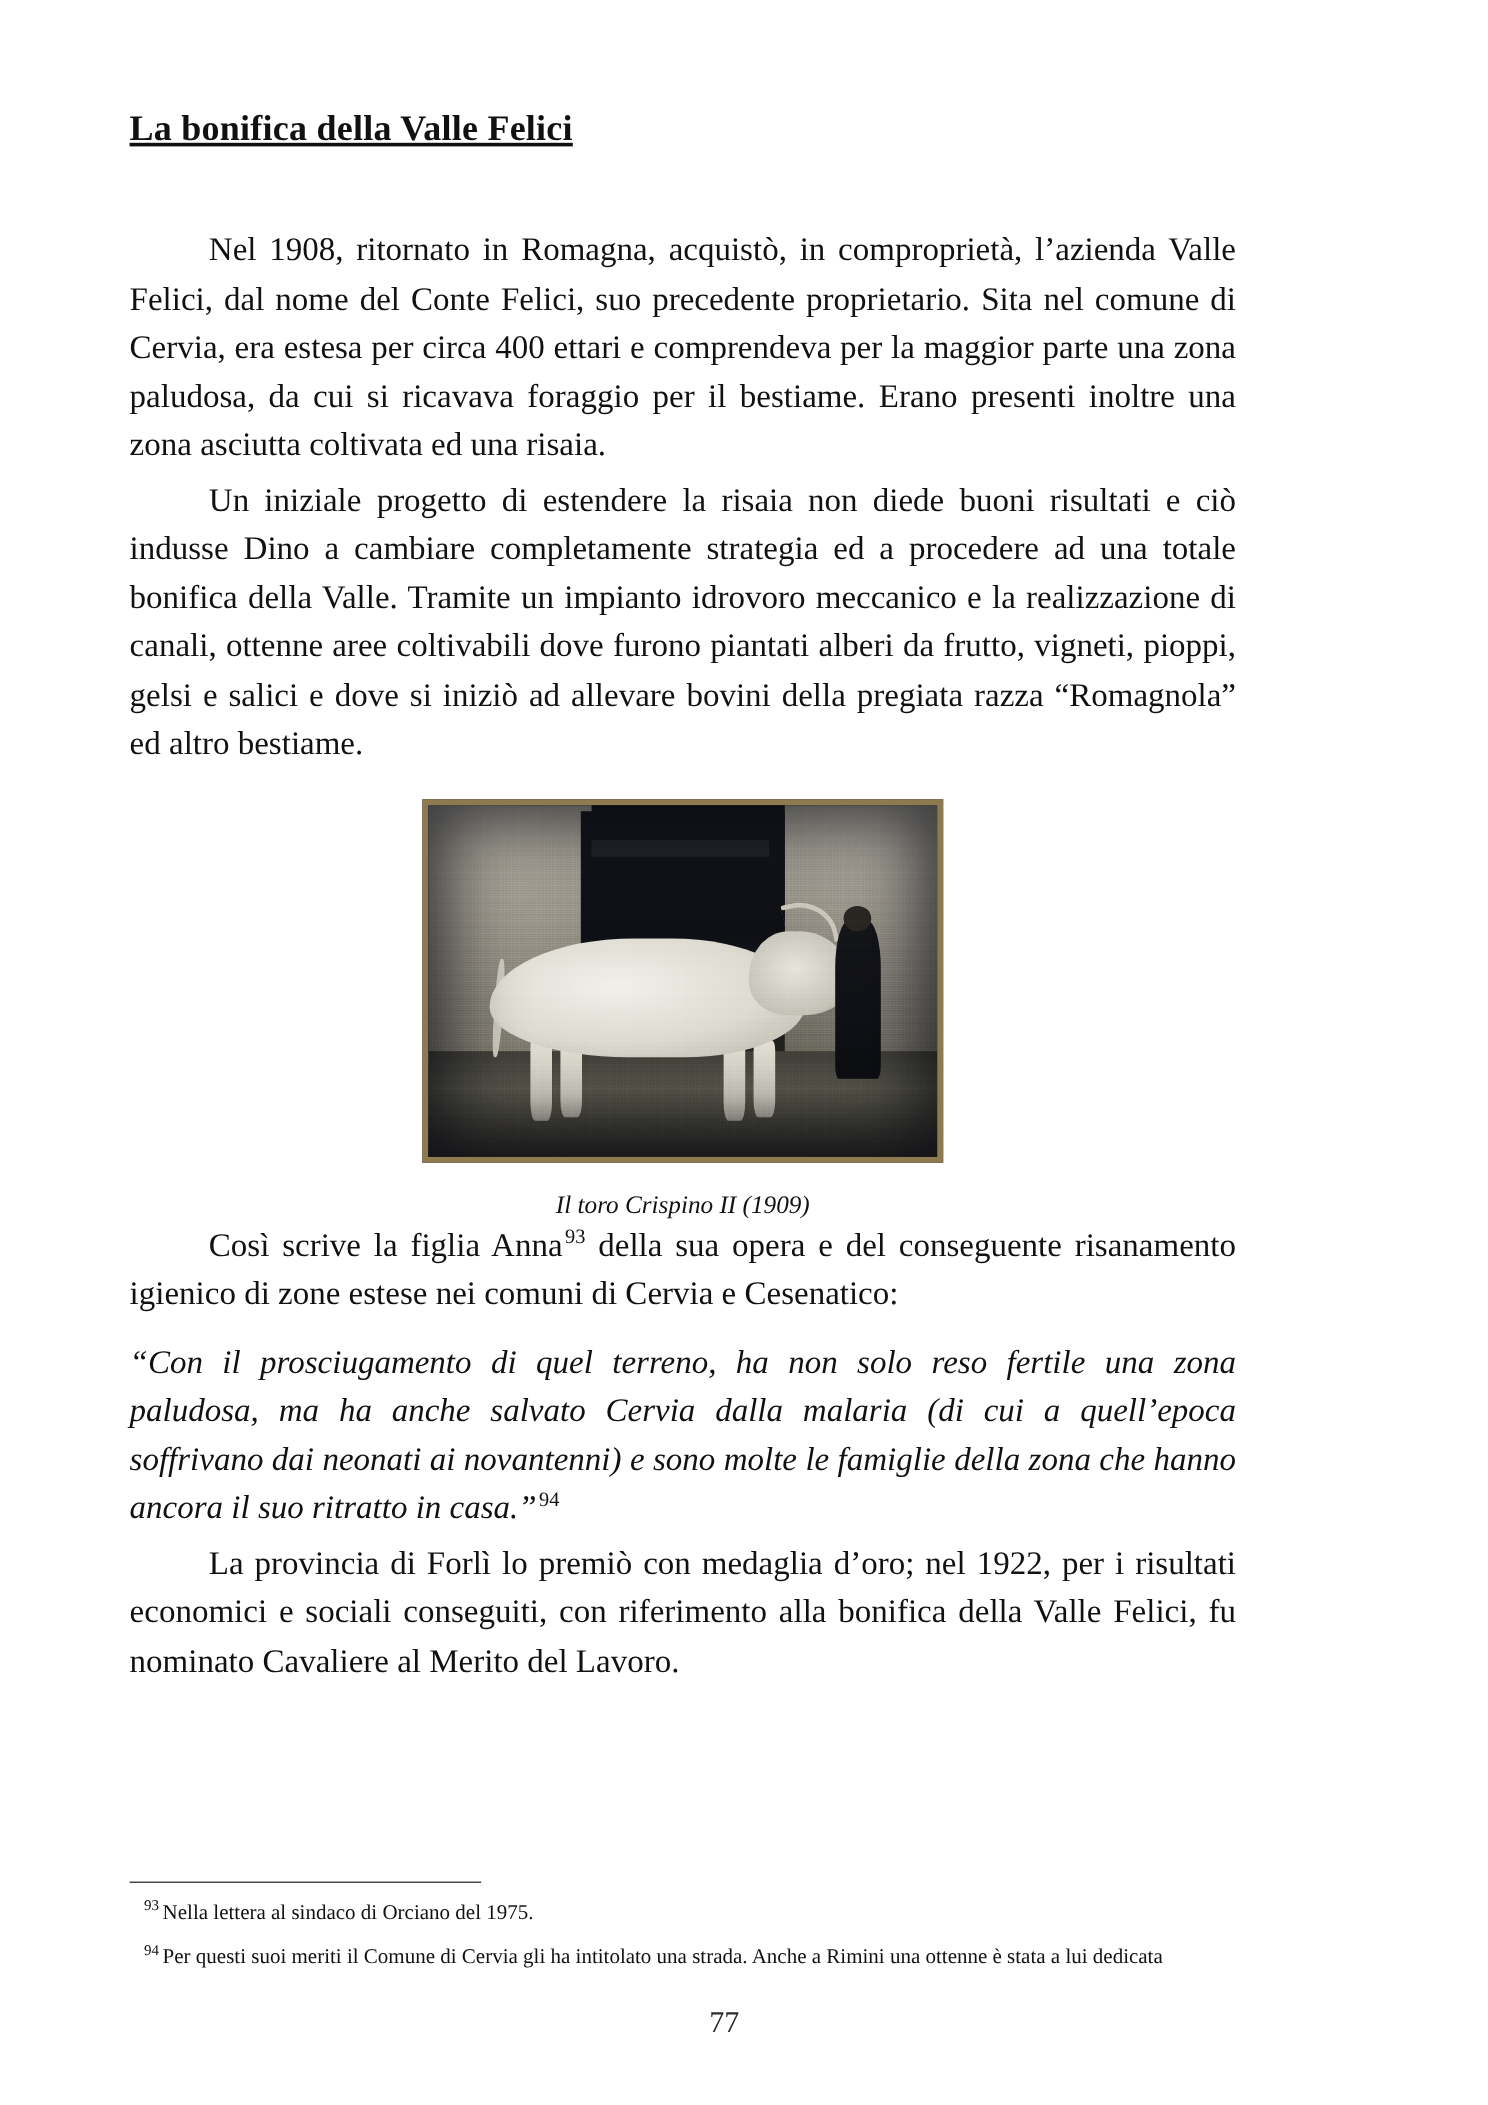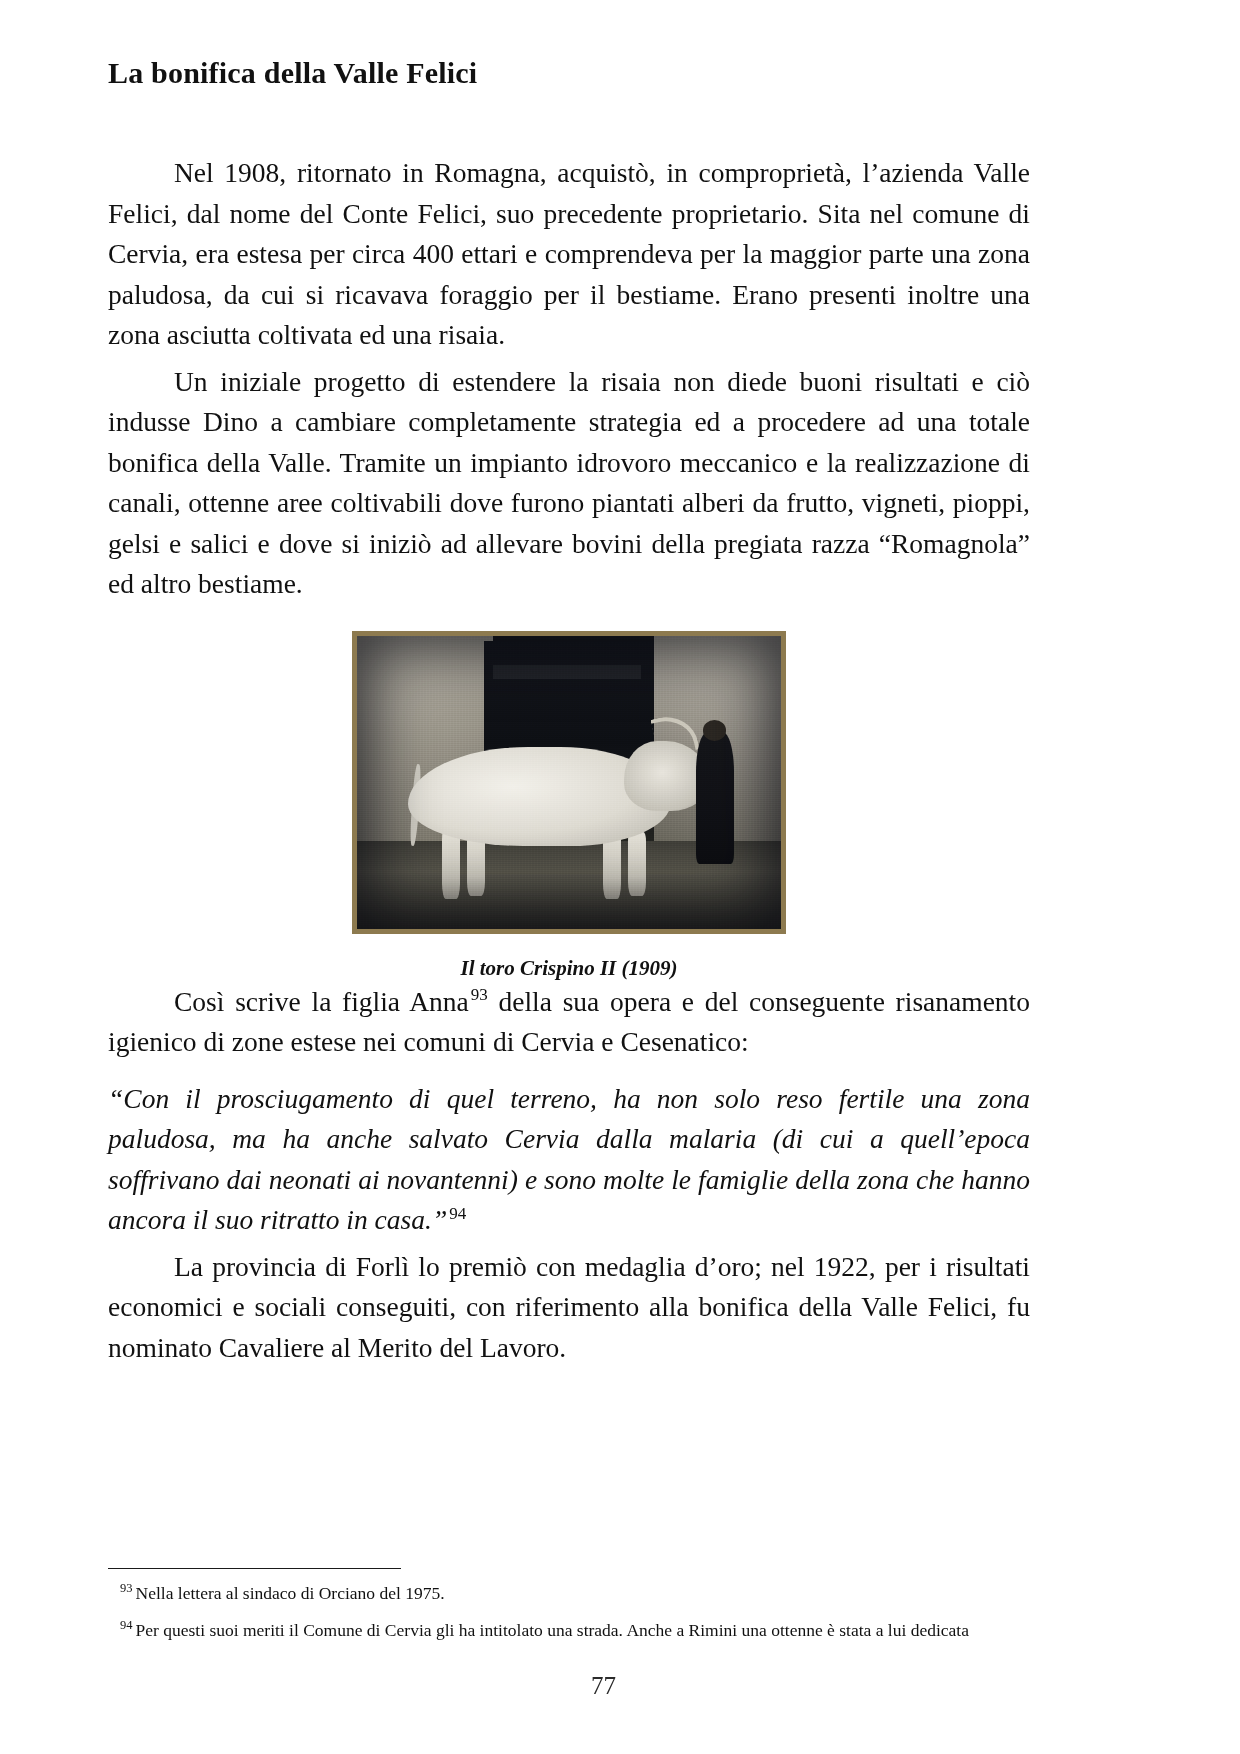--- a/index.html
+++ b/index.html
@@ -32,22 +32,23 @@
     left: 108px;
     top: 0;
     width: 922px;
   }
 
   .page-title {
     font-size: 30px;
     font-weight: bold;
     letter-spacing: 0.2px;
     margin: 0;
-    padding-top: 55px;
+    padding-top: 90px;
     line-height: 1.2;
+    text-decoration: underline;
   }
 
   .body-block {
     margin-top: 62px;
   }
 
   p.body-par {
     font-size: 27.5px;
     line-height: 40.5px;
     margin: 0 0 6px 0;
@@ -225,21 +226,20 @@
     box-shadow: inset 0 0 58px 16px rgba(8,10,16,0.75);
     pointer-events: none;
   }
 
   .figure-caption {
     font-style: italic;
     font-size: 21px;
     line-height: 28px;
     text-align: center;
     margin-top: 16px;
-    font-weight: bold;
   }
 
   
   .footnote-zone {
     position: absolute;
     left: 108px;
     top: 1568px;
     width: 922px;
   }
   .footnote-rule {

